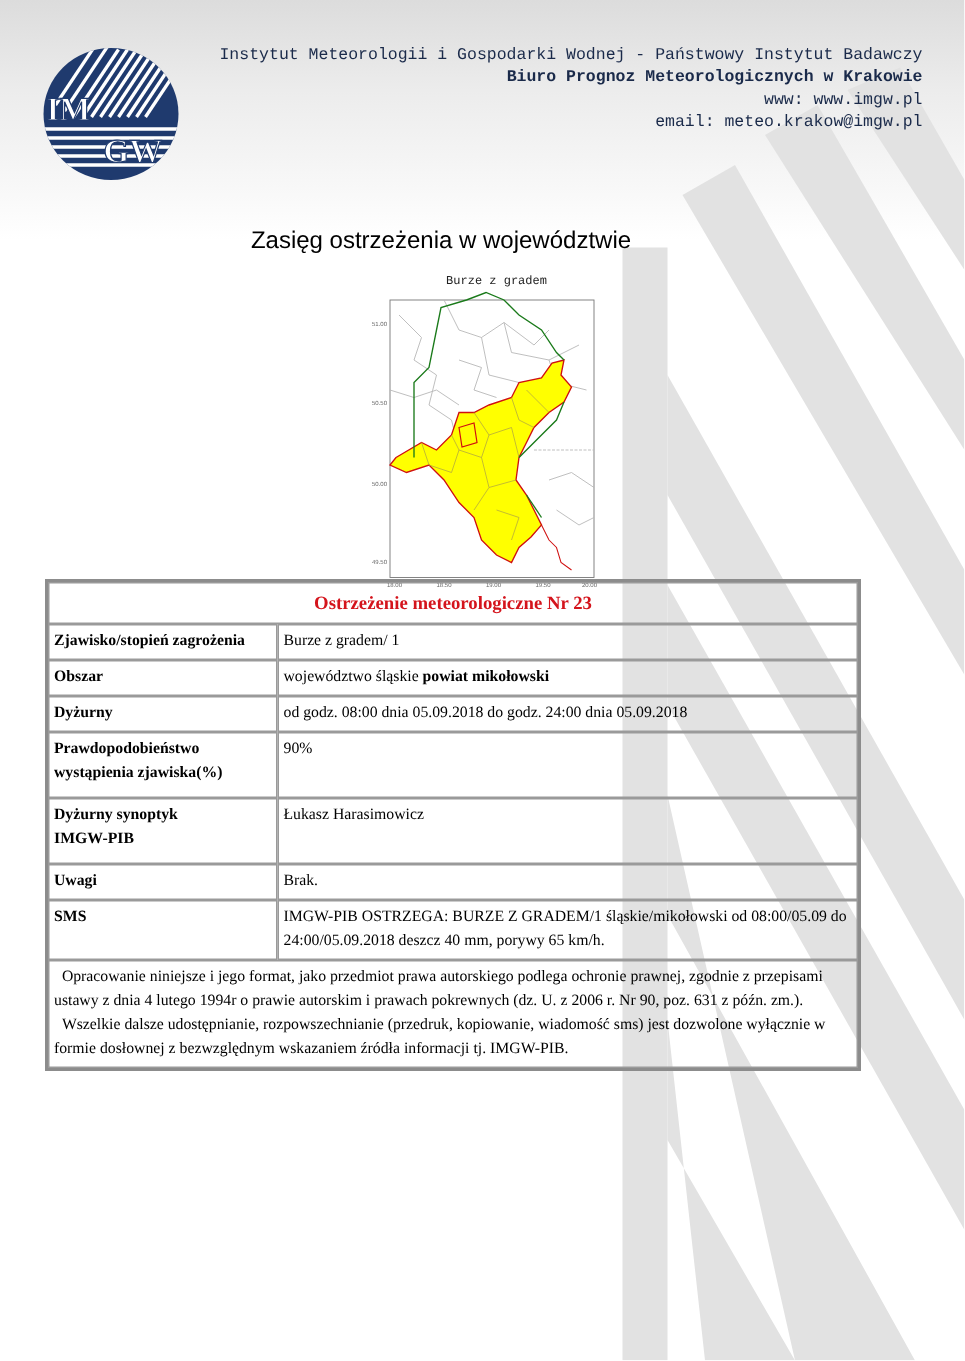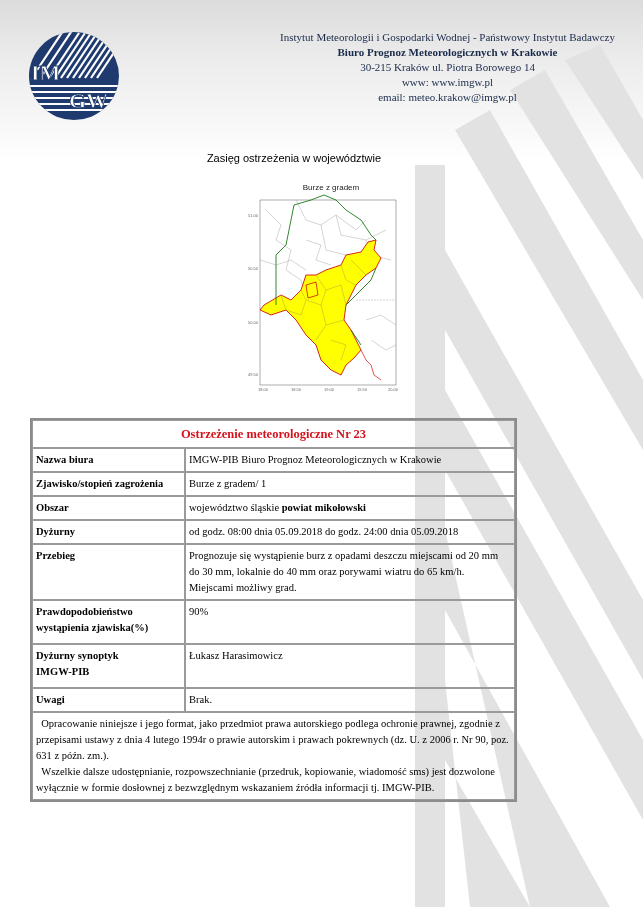--- a/index.html
+++ b/index.html
@@ -10,35 +10,35 @@
     color:#000;
   }
   .bg {
     position:absolute; left:0; top:0; width:643px; height:907px;
     background:linear-gradient(to bottom, #dcdcdc 0px, #ececec 60px, #f7f7f7 120px, #ffffff 160px, #ffffff 907px);
     z-index:0;
   }
   .stripes { position:absolute; left:0; top:0; width:643px; height:907px; z-index:1; }
   .logo { position:absolute; left:27px; top:30px; width:94px; height:92px; z-index:2; }
   .header {
-    position:absolute; right:28px; top:30px; text-align:center; z-index:2;
-    font-family:Liberation Serif, serif; font-size:11px; line-height:15px; color:#1a2a4a;
+    position:absolute; right:28px; top:30px; text-align:right; z-index:2;
+    font-family:Liberation Mono, monospace; font-size:11px; line-height:15px; color:#1a2a4a;
   }
   .header .bold { font-weight:bold; }
   .map-title {
     position:absolute; left:0; width:588px; top:152px; text-align:center; z-index:2;
-    font-family:"Liberation Sans", sans-serif; font-size:11px; color:#000;
+    font-family:"Liberation Sans", sans-serif; font-size:16px; color:#000;
   }
   .map-box { position:absolute; left:246px; top:180px; width:170px; height:215px; z-index:2; }
   .map-sub {
     position:absolute; left:0; width:100%; top:3px; text-align:center;
-    font-family:Liberation Sans, sans-serif; font-size:8px; color:#222;
+    font-family:Liberation Mono, monospace; font-size:8px; color:#222;
   }
   table.warn {
-    position:absolute; left:30px; top:418px; width:487px; z-index:2;
+    position:absolute; left:30px; top:386px; width:544px; z-index:2;
     border-collapse:separate; border-spacing:0;
     border:2px solid #8c8c8c;
     font-family:"Liberation Serif", serif; font-size:10.5px; background:transparent;
   }
   table.warn td {
     border:1px solid #9a9a9a; padding:3px 3px; vertical-align:top; line-height:16px;
   }
   table.warn td.lbl { width:145px; font-weight:bold; }
   td.title-cell { text-align:center; color:#d4141c; font-weight:bold; font-size:12.5px; height:20px; vertical-align:middle !important; }
   td.footer-cell { font-size:10.5px; line-height:15.5px; padding:4px 3px 6px 3px;margin-top:12px; }
@@ -87,21 +87,20 @@
     <line x1="0" y1="74" x2="94" y2="74"></line>
     <line x1="0" y1="80" x2="94" y2="80"></line>
   </g>
   <text x="4" y="50" font-family="Liberation Serif, serif" font-weight="bold" font-size="22" fill="#ffffff" stroke="#1f3a6e" stroke-width="0.8">IM</text>
   <text x="42" y="78" font-family="Liberation Serif, serif" font-weight="bold" font-size="22" fill="#ffffff" stroke="#1f3a6e" stroke-width="0.8">GW</text>
 </svg>
 
 <div class="header">
   <div>Instytut Meteorologii i Gospodarki Wodnej - Państwowy Instytut Badawczy</div>
   <div class="bold">Biuro Prognoz Meteorologicznych w Krakowie</div>
-  <div>30-215 Kraków ul. Piotra Borowego 14</div>
   <div>www: www.imgw.pl</div>
   <div>email: meteo.krakow@imgw.pl</div>
 </div>
 
 <div class="map-title">Zasięg ostrzeżenia w województwie</div>
 
 <div class="map-box">
   <div class="map-sub">Burze z gradem</div>
   <svg width="170" height="215" viewBox="0 0 170 215" style="position:absolute;left:0;top:0;">
     <rect x="14" y="20" width="136" height="185" fill="#ffffff" stroke="#777" stroke-width="0.6"></rect>
@@ -154,51 +153,47 @@
     </g>
   </svg>
 </div>
 
 <table class="warn">
   <tbody>
       <tr>
     <td colspan="2" class="title-cell">Ostrzeżenie meteorologiczne Nr 23</td>
   </tr>
   <tr>
-    <td class="lbl">Nazwa biura</td>
-    <td>IMGW-PIB Biuro Prognoz Meteorologicznych w Krakowie</td>
-  </tr>
-  <tr>
     <td class="lbl">Zjawisko/stopień zagrożenia</td>
     <td>Burze z gradem/ 1</td>
   </tr>
   <tr>
     <td class="lbl">Obszar</td>
     <td><span>województwo śląskie </span><b>powiat mikołowski</b></td>
   </tr>
   <tr>
     <td class="lbl">Dyżurny</td>
     <td>od godz. 08:00 dnia 05.09.2018 do godz. 24:00 dnia 05.09.2018</td>
-  </tr>
-  <tr>
-    <td class="lbl">Przebieg</td>
-    <td>Prognozuje się wystąpienie burz z opadami deszczu miejscami od 20 mm do 30 mm, lokalnie do 40 mm oraz porywami wiatru do 65 km/h. Miejscami możliwy grad.</td>
   </tr>
   <tr>
     <td class="lbl tall">Prawdopodobieństwo wystąpienia zjawiska(%)</td>
     <td>90%</td>
   </tr>
   <tr>
     <td class="lbl tall"><span>Dyżurny synoptyk</span><br><span>IMGW-PIB</span></td>
     <td>Łukasz Harasimowicz</td>
   </tr>
   <tr>
     <td class="lbl">Uwagi</td>
     <td>Brak.</td>
   </tr>
   <tr>
+    <td class="lbl">SMS</td>
+    <td>IMGW-PIB OSTRZEGA: BURZE Z GRADEM/1 śląskie/mikołowski od 08:00/05.09 do 24:00/05.09.2018 deszcz 40 mm, porywy 65 km/h.</td>
+  </tr>
+  <tr>
     <td colspan="2" class="footer-cell">
       &nbsp;&nbsp;<span>Opracowanie niniejsze i jego format, jako przedmiot prawa autorskiego podlega ochronie prawnej, zgodnie z przepisami ustawy z dnia 4 lutego 1994r o prawie autorskim i prawach pokrewnych (dz. U. z 2006 r. Nr 90, poz. 631 z późn. zm.).</span><br>
       &nbsp;&nbsp;<span>Wszelkie dalsze udostępnianie, rozpowszechnianie (przedruk, kopiowanie, wiadomość sms) jest dozwolone wyłącznie w formie dosłownej z bezwzględnym wskazaniem źródła informacji tj. IMGW-PIB.</span>
     </td>
   </tr>
 </tbody>
   </table>
 
 </body></html>

